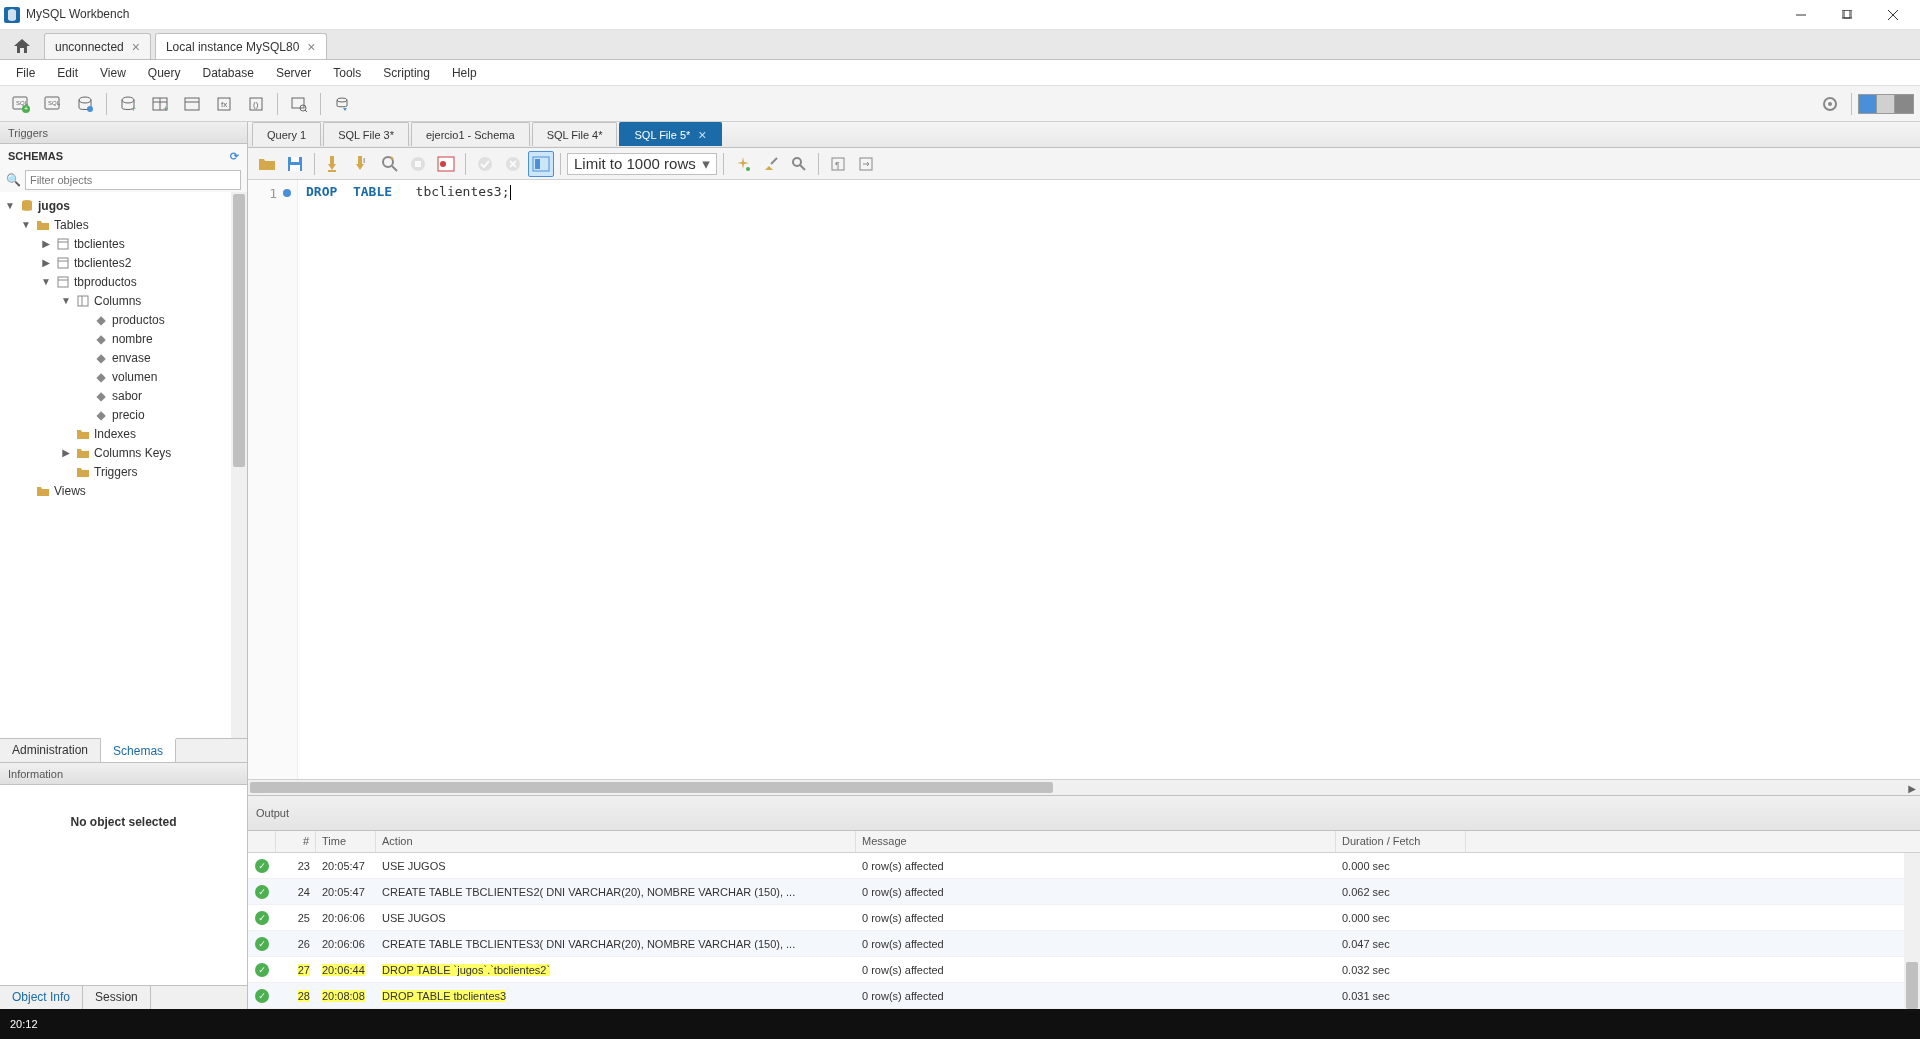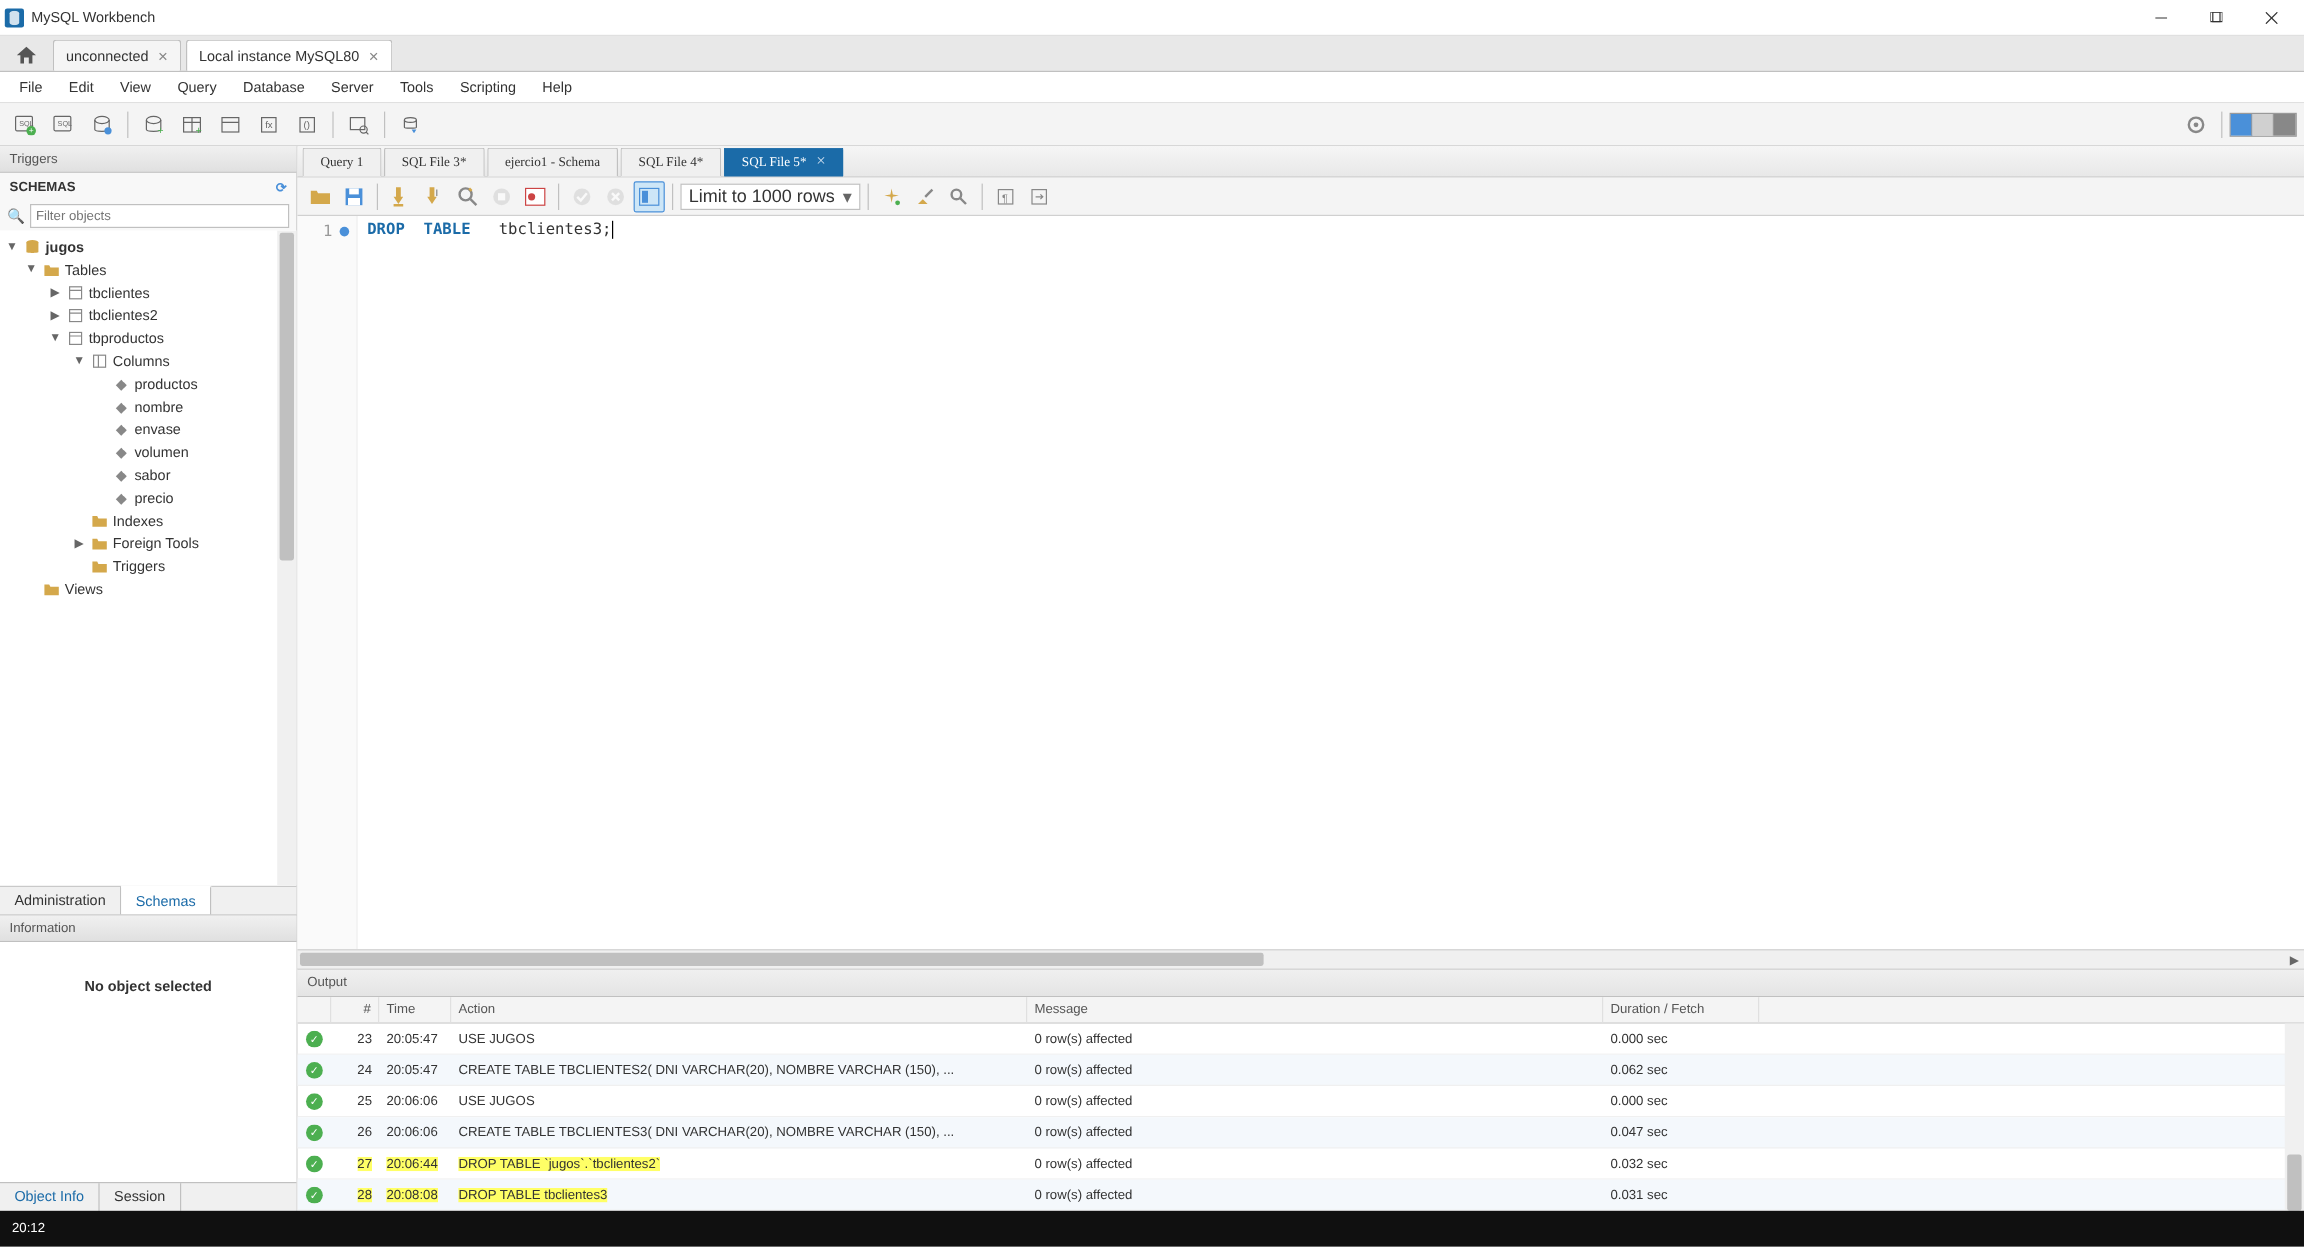--- a/index.html
+++ b/index.html
@@ -51,21 +51,21 @@
 
 .sidebar-tabs { height: 24px; display: flex; border-top: 1px solid #c0c0c0; background: #f0f0f0; }
 .sidebar-tab { padding: 4px 12px; cursor: pointer; border-right: 1px solid #c0c0c0; }
 .sidebar-tab.active { background: #fff; color: #1b6ba8; border-top: 2px solid #fff; margin-top: -1px; }
 
 .info-panel { border-top: 1px solid #c0c0c0; }
 .info-content { padding: 30px 10px; text-align: center; font-weight: bold; background: #fff; height: 200px; }
 .info-tabs { height: 24px; display: flex; background: #f0f0f0; border-top: 1px solid #c0c0c0; }
 
 .editor-area { flex: 1; display: flex; flex-direction: column; background: #fff; min-width: 0; }
-.sql-tabs { height: 26px; background: linear-gradient(#f5f5f5,#e8e8e8); display: flex; align-items: center; border-bottom: 1px solid #c0c0c0; padding-left: 4px; font-family: Liberation Serif, serif; }
+.sql-tabs { height: 26px; background: linear-gradient(#f5f5f5,#e8e8e8); display: flex; align-items: flex-start; border-bottom: 1px solid #c0c0c0; padding-left: 4px; }
 .sql-tab { height: 24px; padding: 0 14px; display: flex; align-items: center; gap: 8px; border: 1px solid #c0c0c0; border-bottom: none; margin-right: 2px; background: #f0f0f0; cursor: pointer; border-radius: 2px 2px 0 0; font-size: 11px; }
 .sql-tab.active { background: #1b6ba8; color: #fff; border-color: #1b6ba8; }
 
 .sql-toolbar { height: 32px; display: flex; align-items: center; padding: 0 6px; gap: 2px; border-bottom: 1px solid #d0d0d0; background: #f4f4f4; }
 .sql-tool-btn { width: 26px; height: 26px; display: flex; align-items: center; justify-content: center; cursor: pointer; border: 1px solid transparent; border-radius: 2px; }
 .sql-tool-btn.active { background: #cde6f7; border-color: #4a90d9; }
 .limit-select { height: 22px; border: 1px solid #c0c0c0; padding: 0 20px 0 6px; font-size: 15px; background: #fff; cursor: pointer; position: relative; display: flex; align-items: center; min-width: 140px; }
 .limit-select::after { content: "▾"; position: absolute; right: 6px; color: #666; }
 
 .sql-editor { flex: 1; display: flex; font-family: Consolas, monospace; font-size: 13px; background: #fff; overflow: hidden; position: relative; }
@@ -74,21 +74,21 @@
 .gutter-dot { width: 8px; height: 8px; background: #4a90d9; border-radius: 50%; }
 .code { padding: 4px 8px 0 8px; }
 .code-line { height: 18px; }
 .kw { color: #1b6ba8; font-weight: bold; }
 .cursor { display: inline-block; width: 1px; height: 15px; background: #000; vertical-align: middle; }
 
 .h-scroll { height: 16px; background: #f0f0f0; border-top: 1px solid #d0d0d0; position: relative; }
 .h-scroll-thumb { position: absolute; top: 2px; bottom: 2px; left: 2px; width: 48%; background: #c0c0c0; border-radius: 2px; }
 .h-scroll-arrow { position: absolute; top: 0; width: 16px; height: 16px; display: flex; align-items: center; justify-content: center; color: #666; font-size: 10px;}
 
-.output-header { height: 24px; background: linear-gradient(#f0f0f0,#e4e4e4); border-top: 1px solid #c0c0c0; border-bottom: 1px solid #c0c0c0; padding: 0 8px; display: flex; align-items: center; font-size: 11px; color: #555; }
+.output-header { height: 36px; background: linear-gradient(#f0f0f0,#e4e4e4); border-top: 1px solid #c0c0c0; border-bottom: 1px solid #c0c0c0; padding: 0 8px; display: flex; align-items: center; font-size: 11px; color: #555; }
 .output-toolbar { height: 32px; display: flex; align-items: center; padding: 0 6px; gap: 6px; border-bottom: 1px solid #d0d0d0; }
 .output-select { height: 22px; border: 1px solid #c0c0c0; padding: 0 24px 0 6px; font-size: 11px; background: #fff; cursor: pointer; position: relative; display: flex; align-items: center; min-width: 160px; }
 .output-select::after { content: "▾"; position: absolute; right: 6px; color: #666; }
 
 .output-grid { flex-shrink: 0; }
 .grid-header { height: 22px; display: flex; background: #f4f4f4; border-bottom: 1px solid #d0d0d0; font-size: 11px; color: #555; }
 .grid-header > div { padding: 4px 6px; border-right: 1px solid #e0e0e0; }
 .grid-row { height: 26px; display: flex; align-items: center; font-size: 11px; border-bottom: 1px solid #f0f0f0; }
 .grid-row.alt { background: #f4f8fc; }
 .grid-row > div { padding: 0 6px; overflow: hidden; white-space: nowrap; text-overflow: ellipsis; }
@@ -366,21 +366,21 @@
           </span>
         <span>Indexes</span>
       </div>
       <div class="tree-item" style="padding-left:60px">
         <span class="tree-toggle">▶</span>
         <span class="tree-icon folder-icon">
             <svg width="14" height="12">
               <path d="M1 2 L5 2 L6 4 L13 4 L13 11 L1 11 Z" fill="#d4a84b"></path>
             </svg>
           </span>
-        <span>Foreign Tools</span>
+        <span>Columns Keys</span>
       </div>
       <div class="tree-item" style="padding-left:60px">
         <span class="tree-toggle">&nbsp;</span>
         <span class="tree-icon folder-icon">
             <svg width="14" height="12">
               <path d="M1 2 L5 2 L6 4 L13 4 L13 11 L1 11 Z" fill="#d4a84b"></path>
             </svg>
           </span>
         <span>Triggers</span>
       </div>

